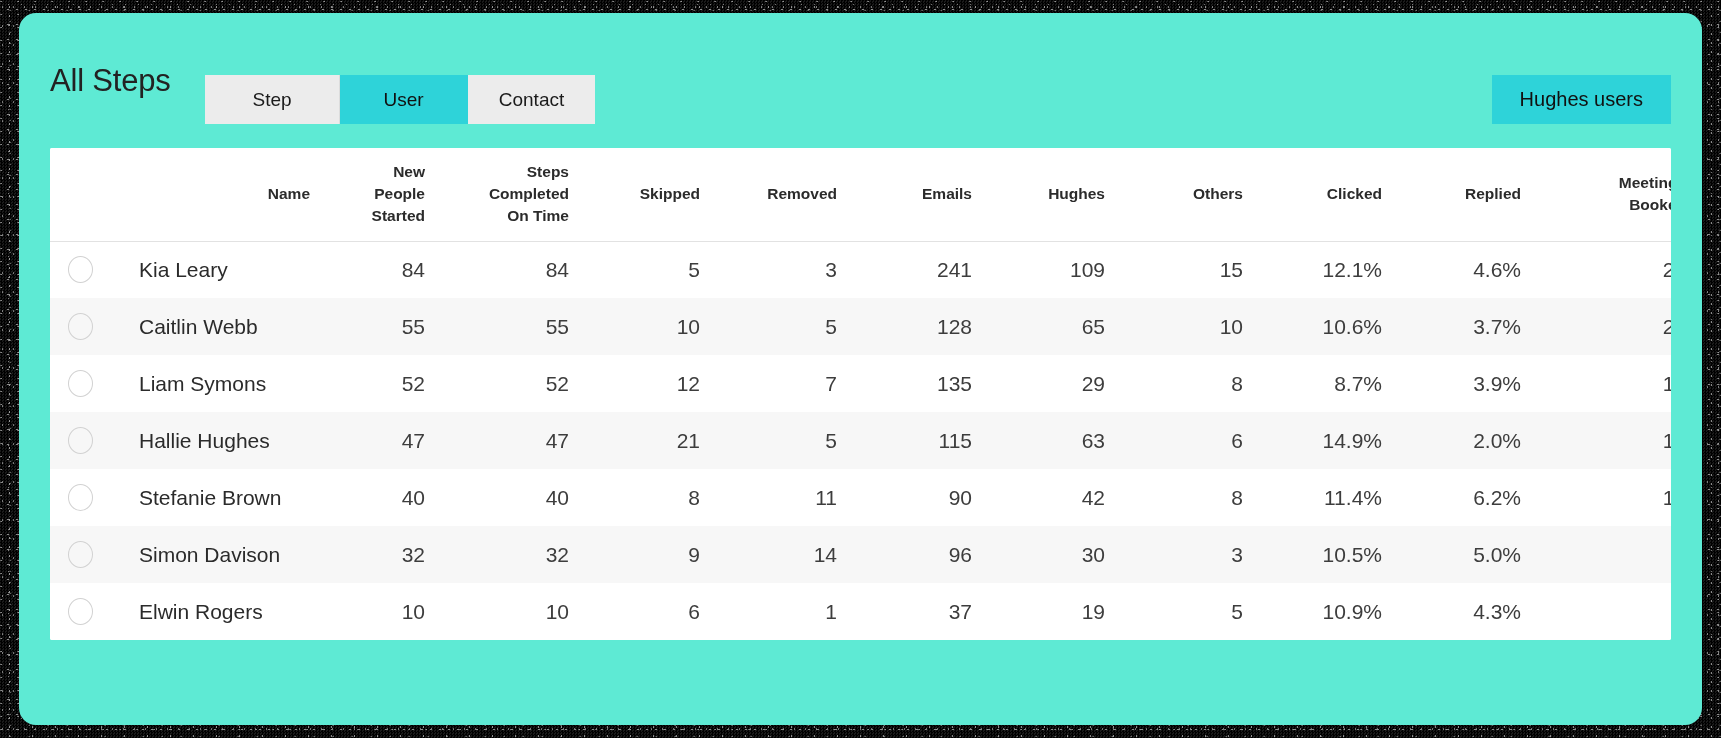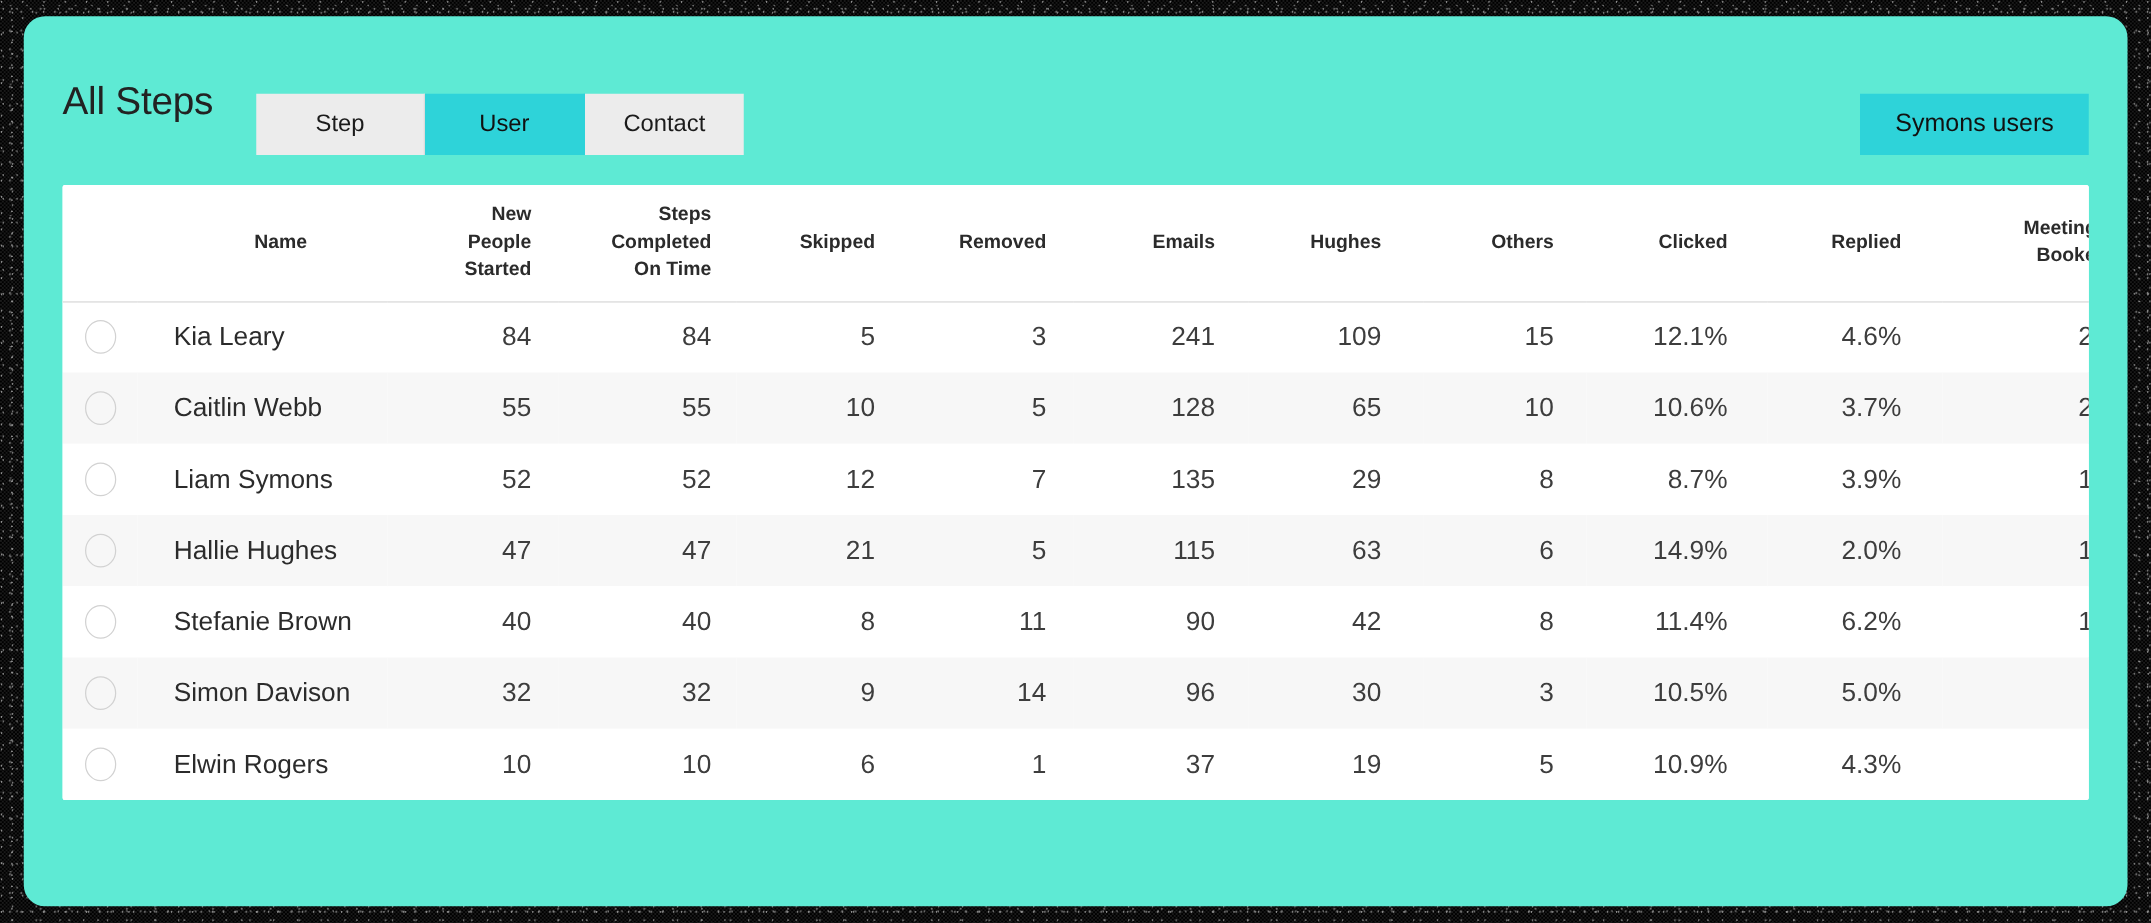--- a/index.html
+++ b/index.html
@@ -145,21 +145,21 @@
     padding: 0;
     height: 93px;
     vertical-align: middle;
     line-height: 1.42;
     background: #fff;
   }
 
   thead th .hl { display: block; }
 
   th.c-radio { width: 60px; }
-  th.c-name  { width: 200px; text-align: center; padding-left: 29px; }
+  th.c-name  { width: 200px; text-align: right; padding-left: 29px; }
   th.c-num   { text-align: right; }
 
   .c-new      { width: 137px; padding-right: 22px; }
   .c-steps    { width: 142px; padding-right: 20px; }
   .c-skipped  { width: 135px; padding-right: 24px; }
   .c-removed  { width: 135px; padding-right: 22px; }
   .c-emails   { width: 140px; padding-right: 27px; }
   .c-calls    { width: 140px; padding-right: 34px; }
   .c-others   { width: 130px; padding-right: 26px; }
   .c-clicked  { width: 145px; padding-right: 32px; }
@@ -211,21 +211,21 @@
           <span>Step</span>
         </div>
       <div class="tab w2 active">
           <span>User</span>
         </div>
       <div class="tab w4">
           <span>Contact</span>
         </div>
     </div>
 
-    <button class="compare-btn">Symons users</button>
+    <button class="compare-btn">Hughes users</button>
   </div>
 
   <div class="table-card">
     <table>
       <colgroup>
         <col class="c-radio">
           <col class="c-name">
           <col class="c-new">
           <col class="c-steps">
         <col class="c-skipped">

